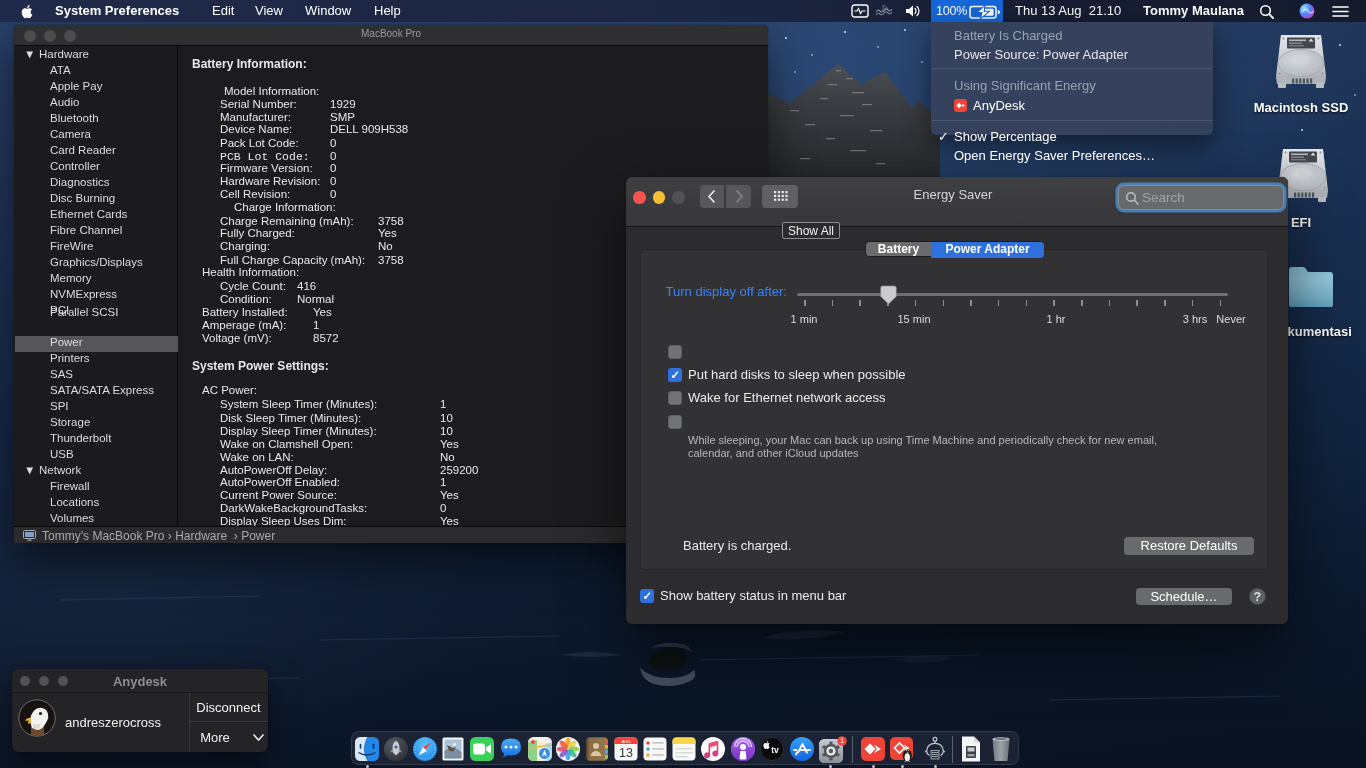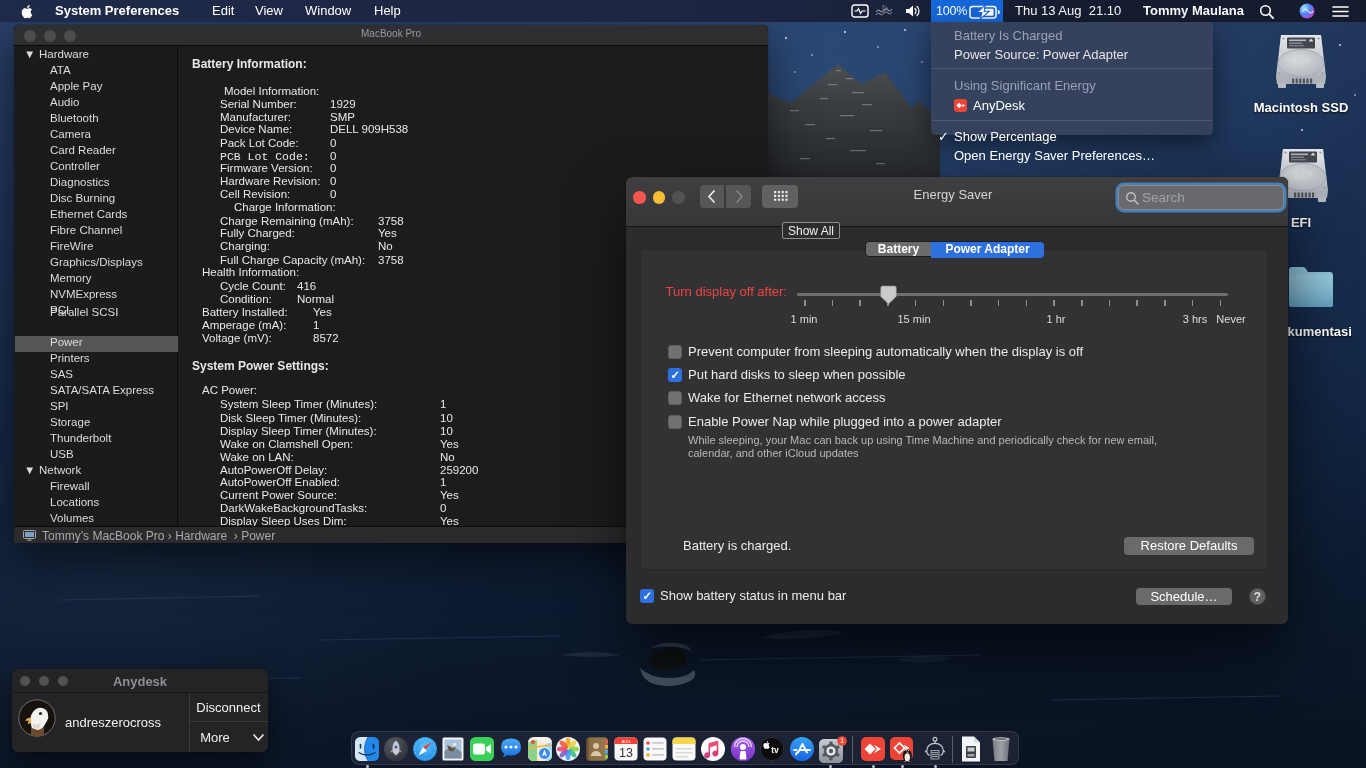--- a/index.html
+++ b/index.html
@@ -365,21 +365,21 @@
 
   <div class="abs" style="left:156px; top:45px; width:58px; height:17px; border:1px solid #8e8e90; border-radius:2px; background:#2c2c2e; color:#f0f0f2; font-size:12px; text-align:center; line-height:16px;">Show All</div>
 
   <div class="abs" style="z-index:2; left:239px; top:64px; width:178px; height:16px; border-radius:4px; background:#6b6b6d; border:0.5px solid #1d1d1f; font-size:12px; font-weight:bold; color:#fff;">
     <div class="abs" style="left:0; top:0; width:65px; height:16px; text-align:center; line-height:15px;">Battery</div>
     <div class="abs" style="left:65px; top:0; width:113px; height:16px; background:#2e70dd; border-radius:0 4px 4px 0; text-align:center; line-height:15px;">Power Adapter</div>
   </div>
 
   <div class="abs" style="left:14px; top:72px; width:628px; height:321px; background:#323234; border:1px solid #272729; border-radius:4px;"></div>
 
-  <div class="abs" style="left:26px; top:107px; width:135px; text-align:right; color:#ef4444; font-size:13px;">Turn display off after:</div>
+  <div class="abs" style="left:26px; top:107px; width:135px; text-align:right; color:#3b82f6; font-size:13px;">Turn display off after:</div>
 
   <div class="abs" style="left:171px; top:115.5px; width:431px; height:3px; background:#6f6f71; border-radius:2px;"></div>
   <div class="tick" style="left:178px;"></div>
     <div class="tick" style="left:205.7px;"></div>
     <div class="tick" style="left:233.4px;"></div>
     <div class="tick" style="left:261.1px;"></div>
     <div class="tick" style="left:288.8px;"></div>
     <div class="tick" style="left:316.5px;"></div>
     <div class="tick" style="left:344.2px;"></div>
     <div class="tick" style="left:371.9px;"></div>
@@ -394,27 +394,25 @@
   <svg class="abs" style="left:254px; top:108px;" width="17" height="20" viewBox="0 0 17 20">
     <path d="M2.5 1 h12 a1.8 1.8 0 0 1 1.8 1.8 v8.7 l-7.8 7.5 l-7.8-7.5 v-8.7 a1.8 1.8 0 0 1 1.8-1.8 z" fill="#cbcbcd" stroke="#8a8a8c" stroke-width="0.6"></path>
   </svg>
   <div class="abs" style="left:155px; top:136px; width:46px; text-align:center; color:#dededf; font-size:11px;">1 min</div>
   <div class="abs" style="left:265px; top:136px; width:46px; text-align:center; color:#dededf; font-size:11px;">15 min</div>
   <div class="abs" style="left:407px; top:136px; width:46px; text-align:center; color:#dededf; font-size:11px;">1 hr</div>
   <div class="abs" style="left:546px; top:136px; width:46px; text-align:center; color:#dededf; font-size:11px;">3 hrs</div>
   <div class="abs" style="left:582px; top:136px; width:46px; text-align:center; color:#dededf; font-size:11px;">Never</div>
 
   <div class="abs cb" style="left:42px; top:167.5px;"></div>
-  <div class="abs" style="left:62px; top:166.5px; font-size:13px; color:#ebebed;">Prevent computer from sleeping automatically when the display is off</div>
   <div class="abs cbc" style="left:42px; top:191px;"></div>
   <div class="abs" style="left:62px; top:190px; font-size:13px; color:#ebebed;">Put hard disks to sleep when possible</div>
   <div class="abs cb" style="left:42px; top:214px;"></div>
   <div class="abs" style="left:62px; top:213px; font-size:13px; color:#ebebed;">Wake for Ethernet network access</div>
   <div class="abs cb" style="left:42px; top:237.5px;"></div>
-  <div class="abs" style="left:62px; top:236.5px; font-size:13px; color:#ebebed;">Enable Power Nap while plugged into a power adapter</div>
   <div class="abs" style="left:62px; top:256.5px; font-size:11px; color:#b8b8ba; width:540px; line-height:13.5px;">While sleeping, your Mac can back up using Time Machine and periodically check for new email,<br>calendar, and other iCloud updates</div>
 
   <div class="abs" style="left:57px; top:361px; font-size:13px; color:#ebebed;">Battery is charged.</div>
   <div class="abs" style="left:498px; top:360px; width:130px; height:18px; background:#696a6c; border-radius:4px; color:#fff; font-size:13px; text-align:center; line-height:18px;">Restore Defaults</div>
 
   <div class="abs cbc" style="left:14px; top:412px;"></div>
   <div class="abs" style="left:34px; top:411px; font-size:13px; color:#ebebed;">Show battery status in menu bar</div>
   <div class="abs" style="left:510px; top:411px; width:96px; height:17px; background:#696a6c; border-radius:4px; color:#fff; font-size:13px; text-align:center; line-height:17px;">Schedule…</div>
   <div class="abs" style="left:623px; top:411px; width:17px; height:17px; background:#606163; border:1px solid #47484a; border-radius:50%; color:#e0e0e2; font-size:12px; font-weight:bold; text-align:center; line-height:16px;">?</div>
 </div>

